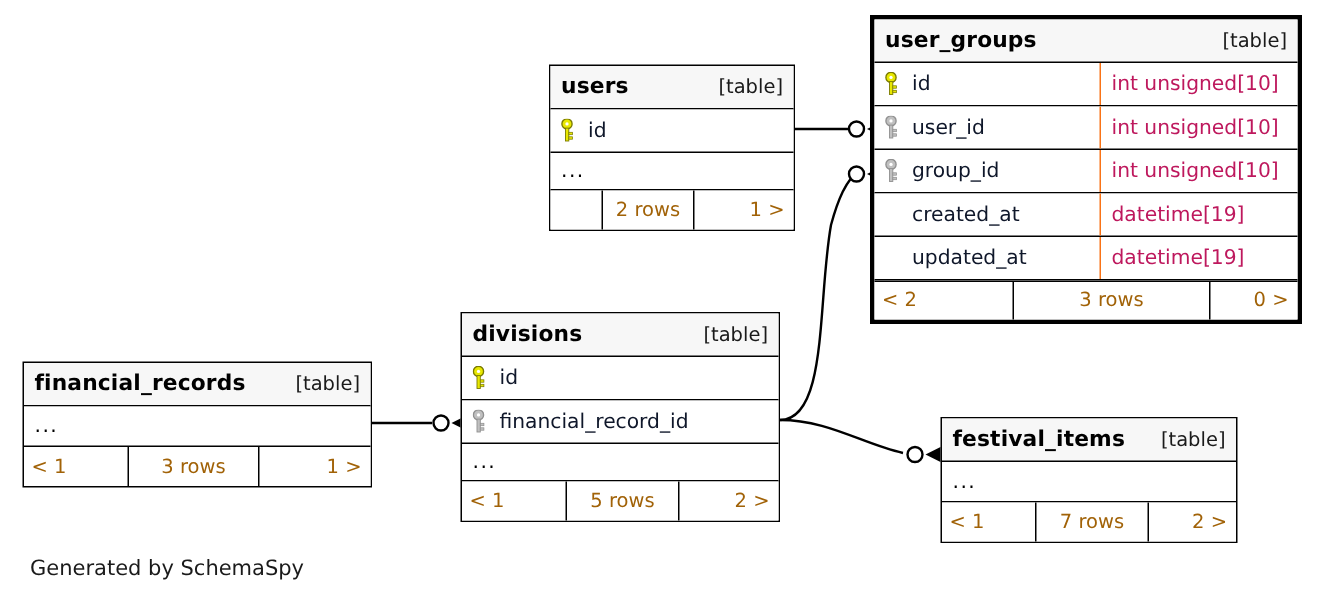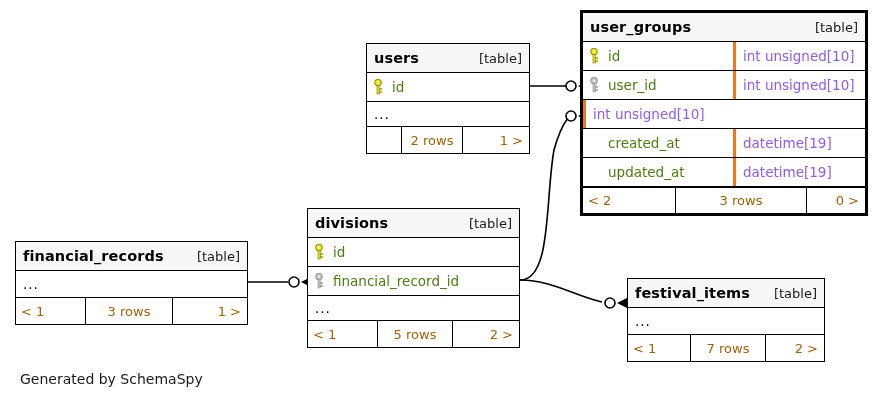--- a/index.html
+++ b/index.html
@@ -74,32 +74,32 @@
     background: #ffffff;
   }
   .col-row:last-child { border-bottom: none; }
 
   .col-name {
     flex: 1 1 auto;
     display: flex;
     align-items: center;
     padding-left: 7px;
     font-size: 13.5px;
-    color: #4d7c0f;
+    color: #0f172a;
     white-space: nowrap;
     overflow: hidden;
     box-sizing: border-box;
   }
   .col-type {
     flex: 0 0 auto;
-    border-left: 3px solid #f97316;
+    border-left: 1px solid #f97316;
     padding-left: 7px;
     padding-right: 6px;
     font-size: 13.5px;
-    color: #8b5cf6;
+    color: #be185d;
     white-space: nowrap;
     box-sizing: border-box;
     height: 100%;
     display: flex;
     align-items: center;
   }
 
   .ellipsis-row {
     display: flex;
     align-items: center;
@@ -208,20 +208,32 @@
             <rect x="5.2" y="9.2" width="2.4" height="1.6" fill="#c0c0c0" stroke="#909090" stroke-width="0.5"></rect>
             <rect x="5.2" y="12.2" width="2.4" height="1.6" fill="#c0c0c0" stroke="#909090" stroke-width="0.5"></rect>
           </svg>
         </span>
         <span>user_id</span>
       </span>
       <span class="col-type" style="width:132px;">int unsigned[10]</span>
     </div>
 
     <div class="col-row">
+      <span class="col-name">
+        <span class="key">
+          <svg viewBox="0 0 11 16" width="11" height="16">
+            <circle cx="4" cy="3.6" r="3.4" fill="#c0c0c0" stroke="#909090" stroke-width="0.9"></circle>
+            <circle cx="4" cy="3.6" r="1.1" fill="#ffffff"></circle>
+            <rect x="3" y="6.4" width="2.2" height="8.6" fill="#c0c0c0" stroke="#909090" stroke-width="0.6"></rect>
+            <rect x="5.2" y="9.2" width="2.4" height="1.6" fill="#c0c0c0" stroke="#909090" stroke-width="0.5"></rect>
+            <rect x="5.2" y="12.2" width="2.4" height="1.6" fill="#c0c0c0" stroke="#909090" stroke-width="0.5"></rect>
+          </svg>
+        </span>
+        <span>group_id</span>
+      </span>
       <span class="col-type" style="width:132px;">int unsigned[10]</span>
     </div>
 
     <div class="col-row">
       <span class="col-name" style="padding-left:25px;">
         <span>created_at</span>
       </span>
       <span class="col-type" style="width:132px;">datetime[19]</span>
     </div>
 

